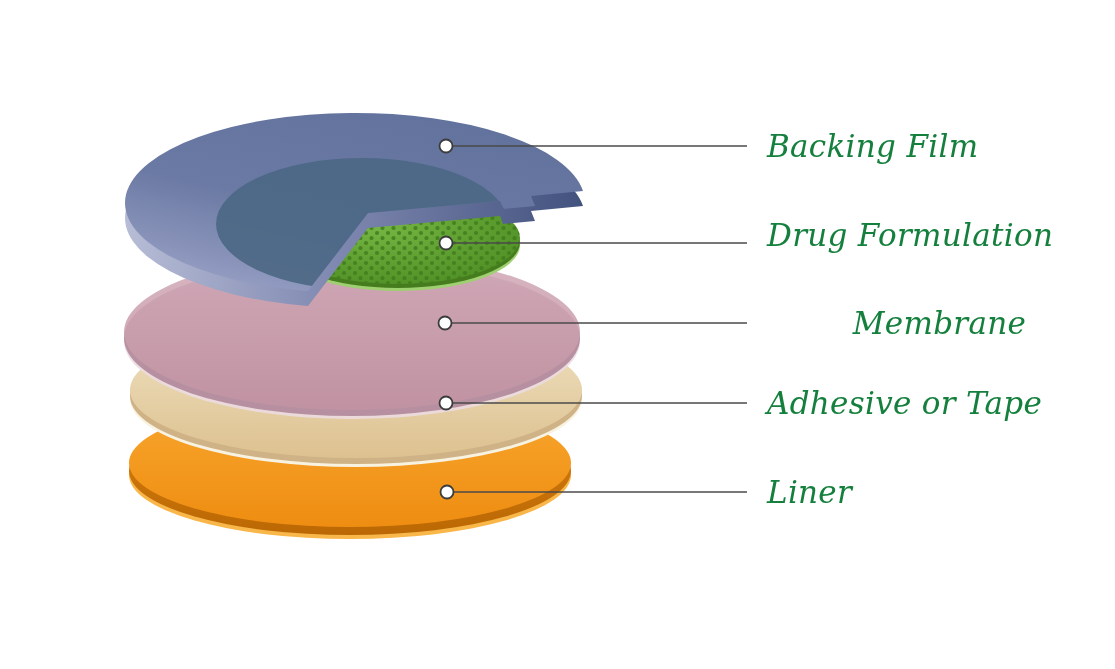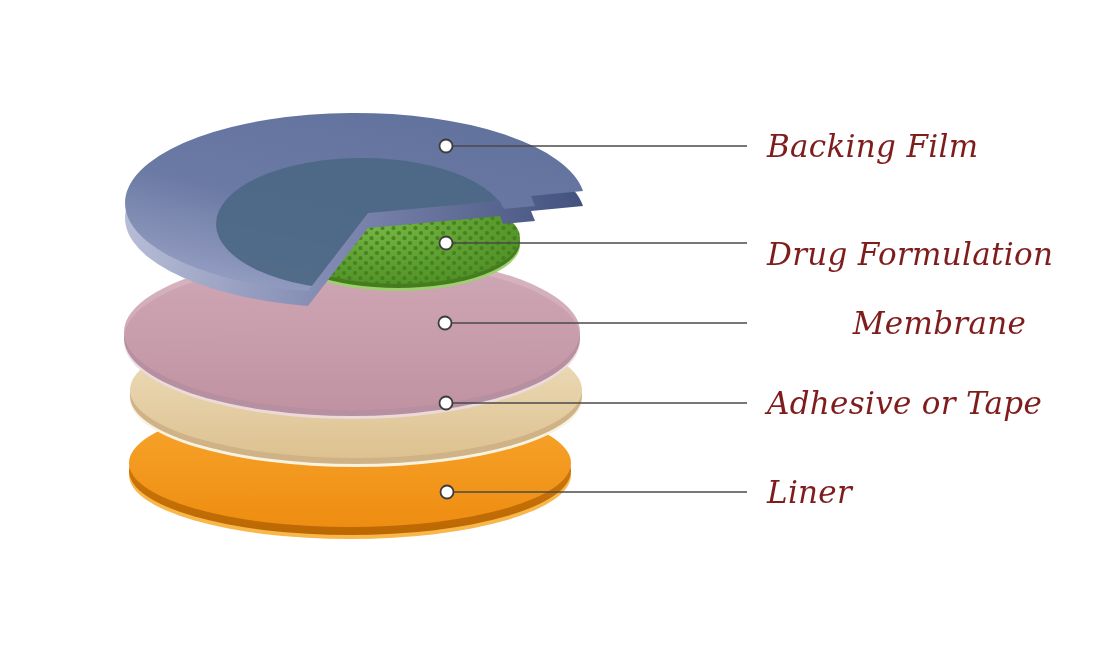--- a/index.html
+++ b/index.html
@@ -13,25 +13,25 @@
   .stage svg{position:absolute;left:0;top:0;}
   .layer-label{
     position:absolute;
     left:767px;
     width:345px;
     height:44px;
     line-height:44px;
     font-style:italic;
     font-size:31px;
     letter-spacing:0.3px;
-    color:#7f1d1d;
+    color:#15803d;
     white-space:nowrap;
   }
   .lbl-0{top:124px;}
-  .lbl-1{top:232px;}
+  .lbl-1{top:213px;}
   .lbl-2{top:301px;text-align:center;}
   .lbl-3{top:381px;}
   .lbl-4{top:470px;}
 </style>
 </head>
 <body>
 
 <div class="stage">
 
   <svg width="1115" height="669" viewBox="0 0 1115 669">

